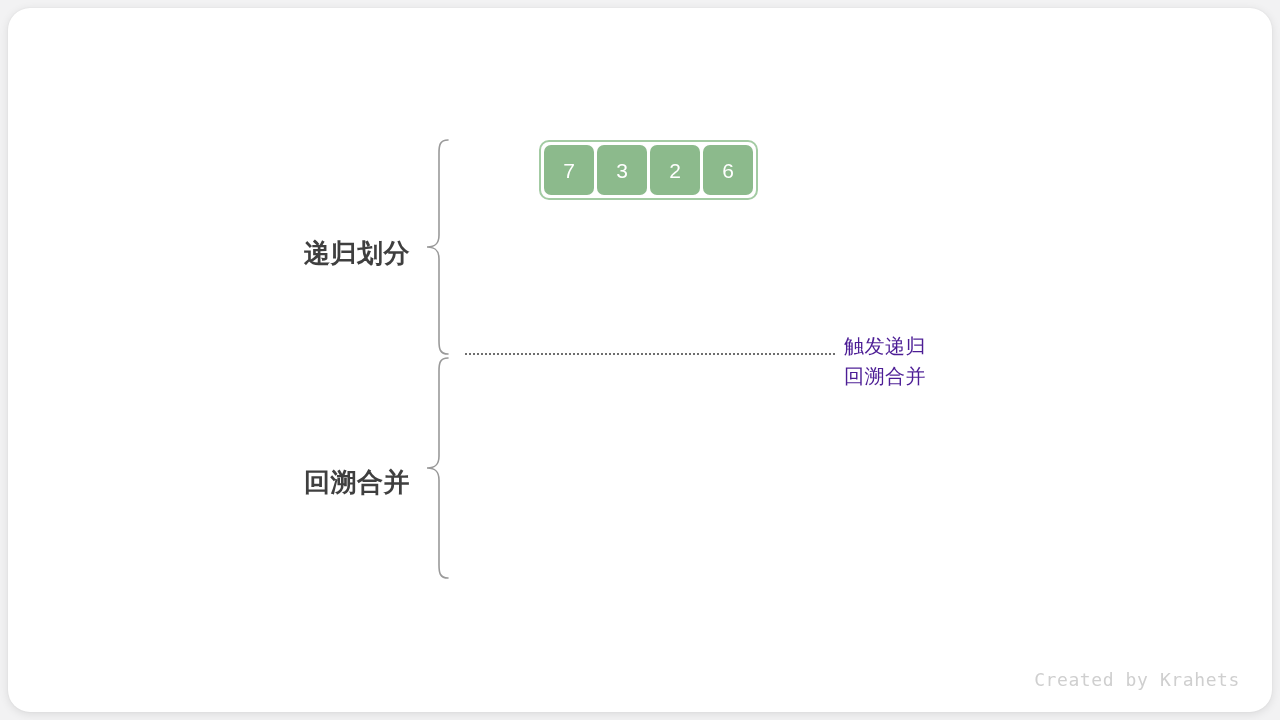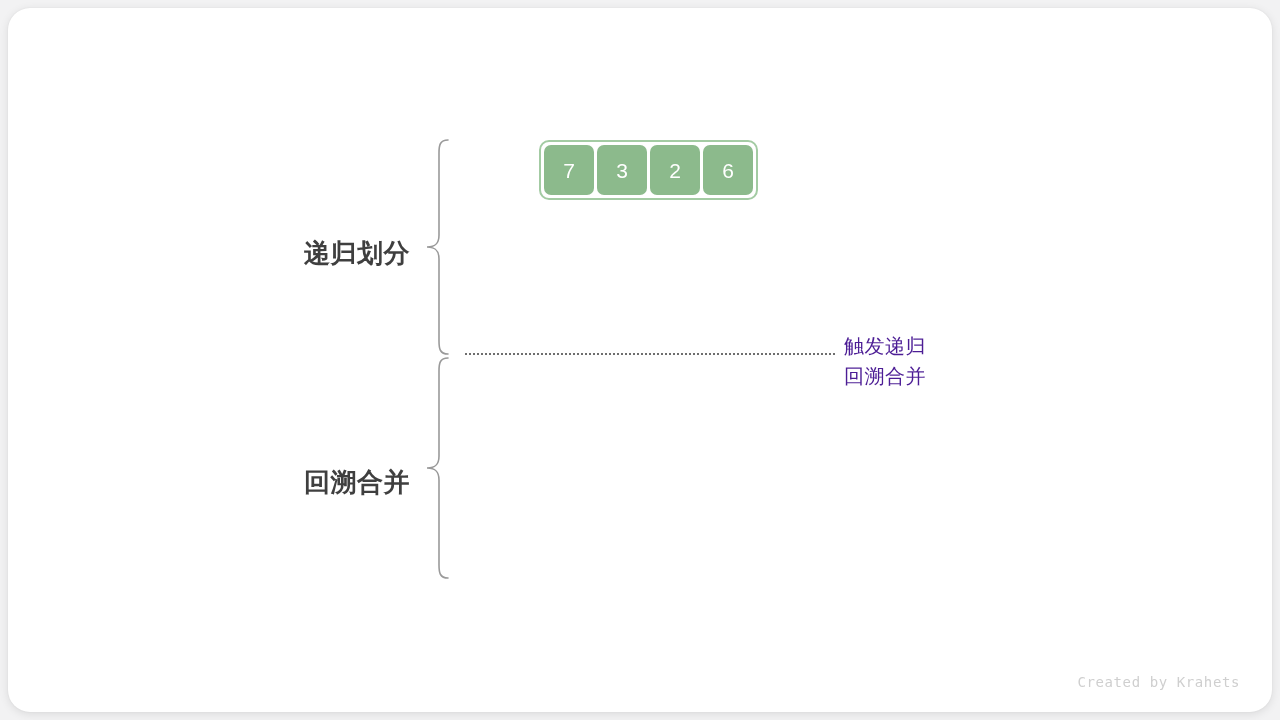--- a/index.html
+++ b/index.html
@@ -118,21 +118,21 @@
     user-select: none;
   }
 
   
   #footer-credit {
     position: absolute;
     right: 32px;
     bottom: 22px;
     color: #cfcfcf;
     font-family: "DejaVu Sans Mono", "Liberation Mono", monospace;
-    font-size: 14px;
+    font-size: 18px;
     letter-spacing: 0.6px;
     white-space: nowrap;
     user-select: none;
   }
 </style>
 </head>
 <body>
 
 <div id="canvas">
   <div class="layer">

